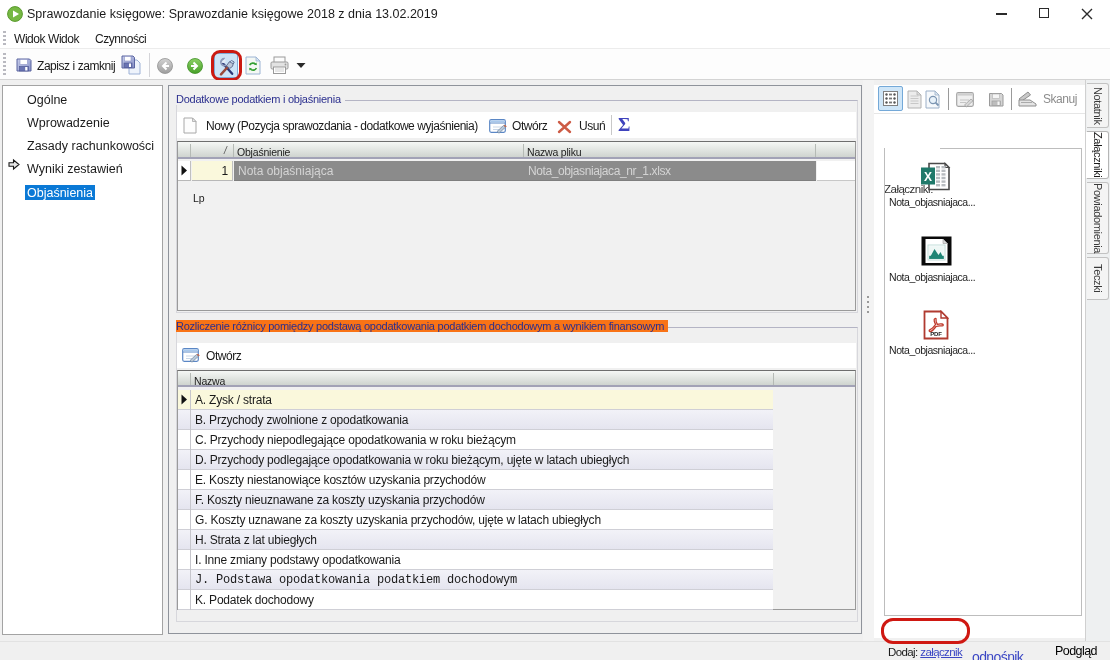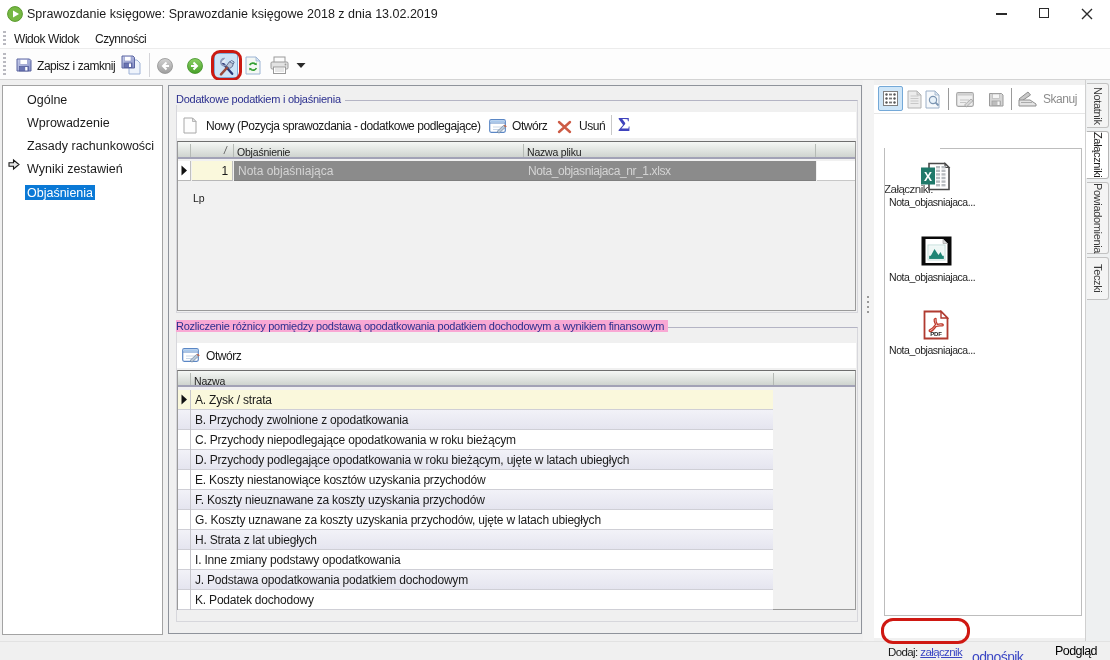--- a/index.html
+++ b/index.html
@@ -132,21 +132,21 @@
 <div class="abs" style="left:168px;top:85px;width:694px;height:549px;background:#f0f0f0;border:1px solid #8f939b;"></div>
 
 <div class="abs" style="left:176px;top:100px;width:682px;height:213px;border:1px solid #d7d7dc;border-top:1px solid #b4b4c4;"></div>
 <div class="abs lbl navy" style="left:176px;top:93px;background:#f0f0f0;padding-right:4px;">Dodatkowe podatkiem i objaśnienia</div>
 
 <div class="abs" style="left:177px;top:112px;width:679px;height:26px;background:#fff;"></div>
 <svg class="abs" style="left:183px;top:117px" width="14" height="17" viewBox="0 0 14 17">
   <path d="M1,1 h8.5 l3.5,3.5 V16 H1 Z" fill="#fdfdfd" stroke="#a8a8a8" stroke-width="1"></path>
   <path d="M9.5,1 l3.5,3.5 h-3.5 z" fill="#e8e8e8" stroke="#a8a8a8" stroke-width="0.8"></path>
 </svg>
-<div class="abs ui" style="left:206px;top:119px;">Nowy (Pozycja sprawozdania - dodatkowe podlegające)</div>
+<div class="abs ui" style="left:206px;top:119px;">Nowy (Pozycja sprawozdania - dodatkowe wyjaśnienia)</div>
 <svg class="abs" style="left:489px;top:119px" width="18" height="15" viewBox="0 0 18 15">
   <rect x="0.7" y="0.7" width="15.6" height="12.6" rx="1.5" fill="#fff" stroke="#5b87c5" stroke-width="1.2"></rect>
   <path d="M1,4 h15" stroke="#5b87c5" stroke-width="1"></path>
   <rect x="1.4" y="1.4" width="14.2" height="2" fill="#a8c8ec"></rect>
   <path d="M4,10.5 h6 M4,8 h9" stroke="#c9d7e8" stroke-width="1"></path>
   <path d="M8,12.5 L14.5,6.5 L16.5,8.2 L10,14.2 Z" fill="#b8c8da" stroke="#70849a" stroke-width="0.7"></path>
     <path d="M14.5,6.5 L16.5,8.2 L17.8,7.4 L16,5.8 Z" fill="#c06a50" stroke="none"></path>
 </svg>
 <div class="abs ui" style="left:512px;top:119px;">Otwórz</div>
 <svg class="abs" style="left:557px;top:120px" width="15" height="14" viewBox="0 0 15 14">
@@ -171,21 +171,21 @@
 <svg class="abs" style="left:180px;top:165px" width="8" height="11" viewBox="0 0 8 11">
     <polygon points="1.5,0.5 7,5.5 1.5,10.5" fill="#111"></polygon>
   </svg>
 <div class="abs" style="left:192px;top:161px;width:41px;height:20px;background:#faf8dc;border-right:1px solid #c0c0c0;border-bottom:1px solid #b8b8b8;text-align:right;padding:3px 4px 0 0;">1</div>
 <div class="abs" style="left:234px;top:161px;width:582px;height:20px;background:#8b8b8b;border-bottom:1px solid #7e7e7e;"></div>
 <div class="abs" style="left:817px;top:161px;width:38px;height:20px;background:#fff;border-bottom:1px solid #c8c8c8;"></div>
 <div class="abs" style="left:238px;top:164px;color:#d4d4d4;letter-spacing:0;">Nota objaśniająca</div>
 <div class="abs" style="left:528px;top:164px;color:#d4d4d4;letter-spacing:-0.4px;">Nota_objasniajaca_nr_1.xlsx</div>
 
 <div class="abs" style="left:176px;top:327px;width:682px;height:295px;border:1px solid #d7d7dc;border-top:1px solid #b4b4c4;"></div>
-<div class="abs lbl navy" style="left:176px;top:320px;background:#f9a8d4;padding-right:4px;">Rozliczenie różnicy pomiędzy podstawą opodatkowania podatkiem dochodowym a wynikiem finansowym</div>
+<div class="abs lbl navy" style="left:176px;top:320px;background:#f97316;padding-right:4px;">Rozliczenie różnicy pomiędzy podstawą opodatkowania podatkiem dochodowym a wynikiem finansowym</div>
 
 <div class="abs" style="left:177px;top:343px;width:679px;height:25px;background:#fff;"></div>
 <svg class="abs" style="left:182px;top:348px" width="18" height="15" viewBox="0 0 18 15">
   <rect x="0.7" y="0.7" width="15.6" height="12.6" rx="1.5" fill="#fff" stroke="#5b87c5" stroke-width="1.2"></rect>
   <path d="M1,4 h15" stroke="#5b87c5" stroke-width="1"></path>
   <rect x="1.4" y="1.4" width="14.2" height="2" fill="#a8c8ec"></rect>
   <path d="M4,10.5 h6 M4,8 h9" stroke="#c9d7e8" stroke-width="1"></path>
   <path d="M8,12.5 L14.5,6.5 L16.5,8.2 L10,14.2 Z" fill="#b8c8da" stroke="#70849a" stroke-width="0.7"></path>
     <path d="M14.5,6.5 L16.5,8.2 L17.8,7.4 L16,5.8 Z" fill="#c06a50" stroke="none"></path>
 </svg>
@@ -212,21 +212,21 @@
 <div class="abs" style="left:195px;top:473px;">E. Koszty niestanowiące kosztów uzyskania przychodów</div>
 <div class="abs" style="left:178px;top:490px;width:595px;height:20px;background:linear-gradient(#f2f2f8,#e5e5ef);border-bottom:1px solid #cfcfd6;"></div>
 <div class="abs" style="left:195px;top:493px;">F. Koszty nieuznawane za koszty uzyskania przychodów</div>
 <div class="abs" style="left:178px;top:510px;width:595px;height:20px;background:#fff;border-bottom:1px solid #cfcfd6;"></div>
 <div class="abs" style="left:195px;top:513px;">G. Koszty uznawane za koszty uzyskania przychodów, ujęte w latach ubiegłych</div>
 <div class="abs" style="left:178px;top:530px;width:595px;height:20px;background:linear-gradient(#f2f2f8,#e5e5ef);border-bottom:1px solid #cfcfd6;"></div>
 <div class="abs" style="left:195px;top:533px;">H. Strata z lat ubiegłych</div>
 <div class="abs" style="left:178px;top:550px;width:595px;height:20px;background:#fff;border-bottom:1px solid #cfcfd6;"></div>
 <div class="abs" style="left:195px;top:553px;">I. Inne zmiany podstawy opodatkowania</div>
 <div class="abs" style="left:178px;top:570px;width:595px;height:20px;background:linear-gradient(#f2f2f8,#e5e5ef);border-bottom:1px solid #cfcfd6;"></div>
-<div class="abs" style="left:195px;top:573px;">J. Podstawa opodatkowania podatkiem dochodowym</div>
+<div class="abs" style="left:195px;top:573px;font-family:Liberation Mono, monospace;">J. Podstawa opodatkowania podatkiem dochodowym</div>
 <div class="abs" style="left:178px;top:590px;width:595px;height:20px;background:#fff;border-bottom:1px solid #cfcfd6;"></div>
 <div class="abs" style="left:195px;top:593px;">K. Podatek dochodowy</div>
 <div class="vsep" style="left:190px;top:390px;height:220px;background:#c6c6cc;"></div>
 
 <div class="abs" style="left:863px;top:80px;width:11px;height:561px;background:#f3f3f3;"></div>
 <div class="abs" style="left:867px;top:296px;width:2px;height:18px;background-image:repeating-linear-gradient(to bottom,#9a9a9a 0 2px,transparent 2px 5px);"></div>
 
 <div class="abs" style="left:874px;top:85px;width:211px;height:553px;background:#fff;"></div>
 
 <div class="abs" style="left:874px;top:85px;width:211px;height:29px;background:#fff;border-bottom:1px solid #e6e6e6;"></div>

